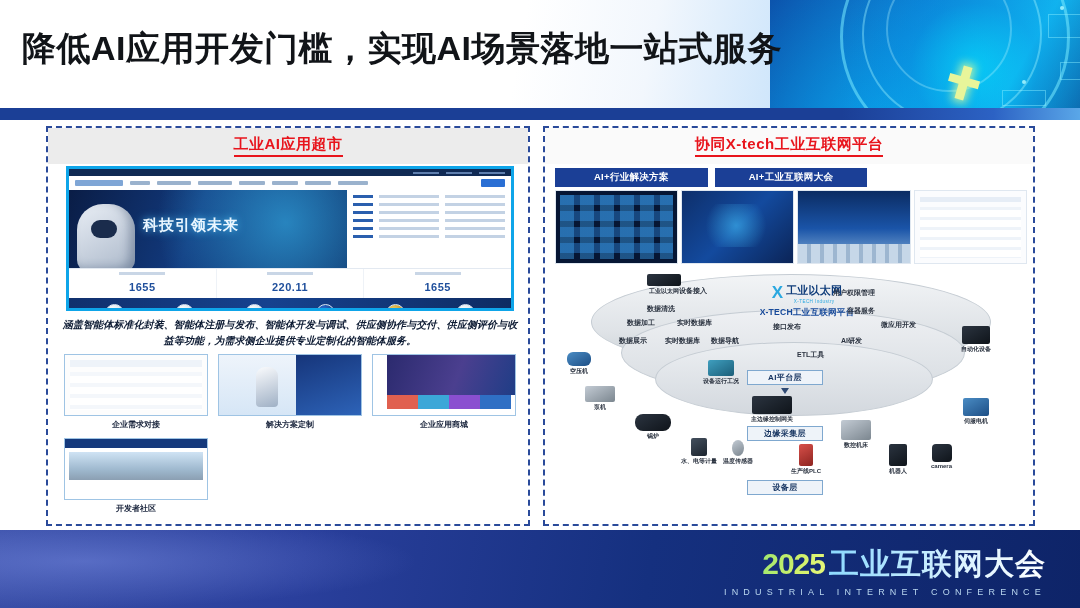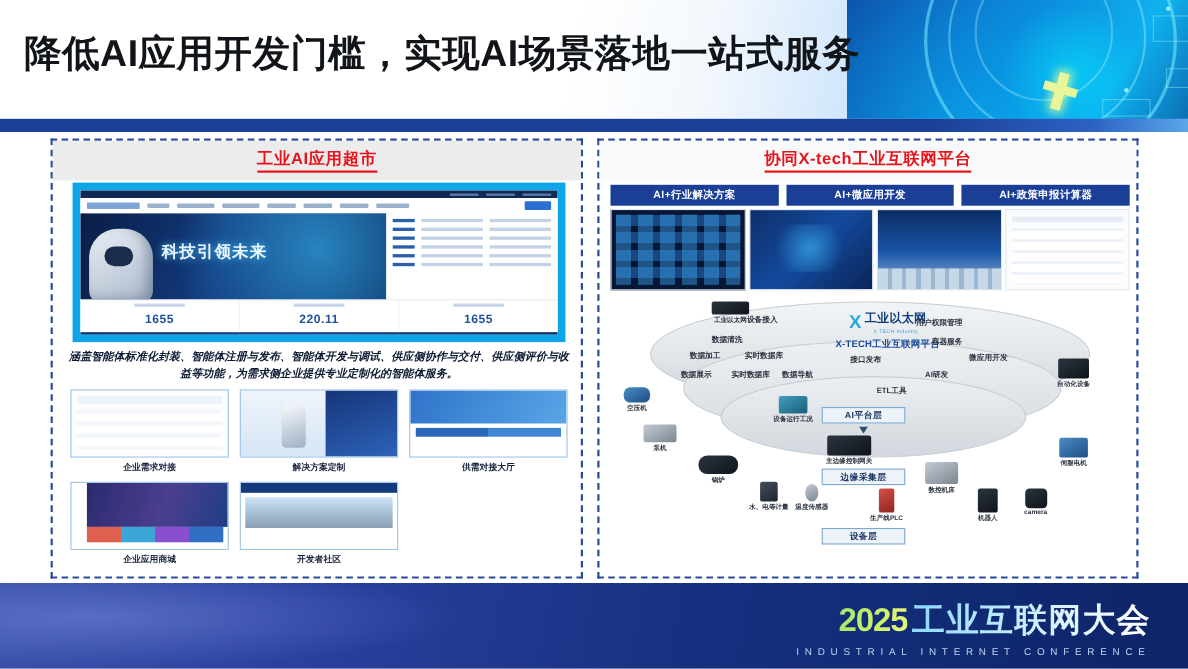--- a/index.html
+++ b/index.html
@@ -70,21 +70,21 @@
   }
   .panel-title {
     color:#e8141c; font-size:15px; font-weight:bold;
     border-bottom:2px solid #e8141c; padding-bottom:1px; letter-spacing:.5px;
   }
   .panel-right .panel-title-bar { background:#fafafa; }
 
   
   .hero {
     position:absolute; left:18px; top:38px; width:448px; height:145px;
-    background:#f3f6fa; border:7px solid #0ea5e9; overflow:hidden;
+    background:#f3f6fa; border:3px solid #0ea5e9; overflow:hidden;
   }
   .hero-topbar { height:7px; background:#102a54; display:flex; align-items:center; justify-content:flex-end; gap:7px; padding-right:6px; }
   .hero-topbar i { display:block; width:26px; height:2px; background:#5f7fae; }
   .hero-nav { height:14px; background:#fff; display:flex; align-items:center; padding:0 6px; gap:7px; }
   .hero-logo { width:48px; height:6px; background:#7fa6d6; border-radius:1px; }
   .hero-nav b { display:block; height:4px; background:#9ab2cd; border-radius:1px; }
   .hero-btn { margin-left:auto; width:24px; height:8px; background:#2a6fd4; border-radius:1px; }
   .hero-mid { display:flex; height:78px; }
   .hero-banner {
     flex:0 0 278px; position:relative; overflow:hidden;
@@ -433,43 +433,38 @@
     <div class="shot-grid">
       <div class="shot">
         <div class="shot-img mi-form"></div>
         <div class="shot-cap">企业需求对接</div>
       </div>
       <div class="shot">
         <div class="shot-img mi-robot"></div>
         <div class="shot-cap">解决方案定制</div>
       </div>
       <div class="shot">
-        <div class="shot-img mi-hall"></div>
-        <div class="shot-cap">供需对接大厅</div>
-      </div>
-      <div class="shot">
         <div class="shot-img mi-mall"></div>
         <div class="shot-cap">企业应用商城</div>
       </div>
       <div class="shot">
         <div class="shot-img mi-dev"></div>
         <div class="shot-cap">开发者社区</div>
       </div>
     </div>
   </div>
 
   <div class="panel panel-right">
     <div class="panel-title-bar">
       <span class="panel-title">协同X-tech工业互联网平台</span>
     </div>
 
     <div class="tabs">
       <div class="tab">AI+行业解决方案</div>
-      <div class="tab">AI+微应用开发</div>
-      <div class="tab">AI+政策申报计算器</div>
+      <div class="tab">AI+工业互联网大会</div>
     </div>
 
     <div class="screens">
       <div class="scr scr-dash"></div>
       <div class="scr scr-blue"></div>
       <div class="scr scr-hall"></div>
       <div class="scr scr-form"></div>
     </div>
 
     <div class="diagram">

